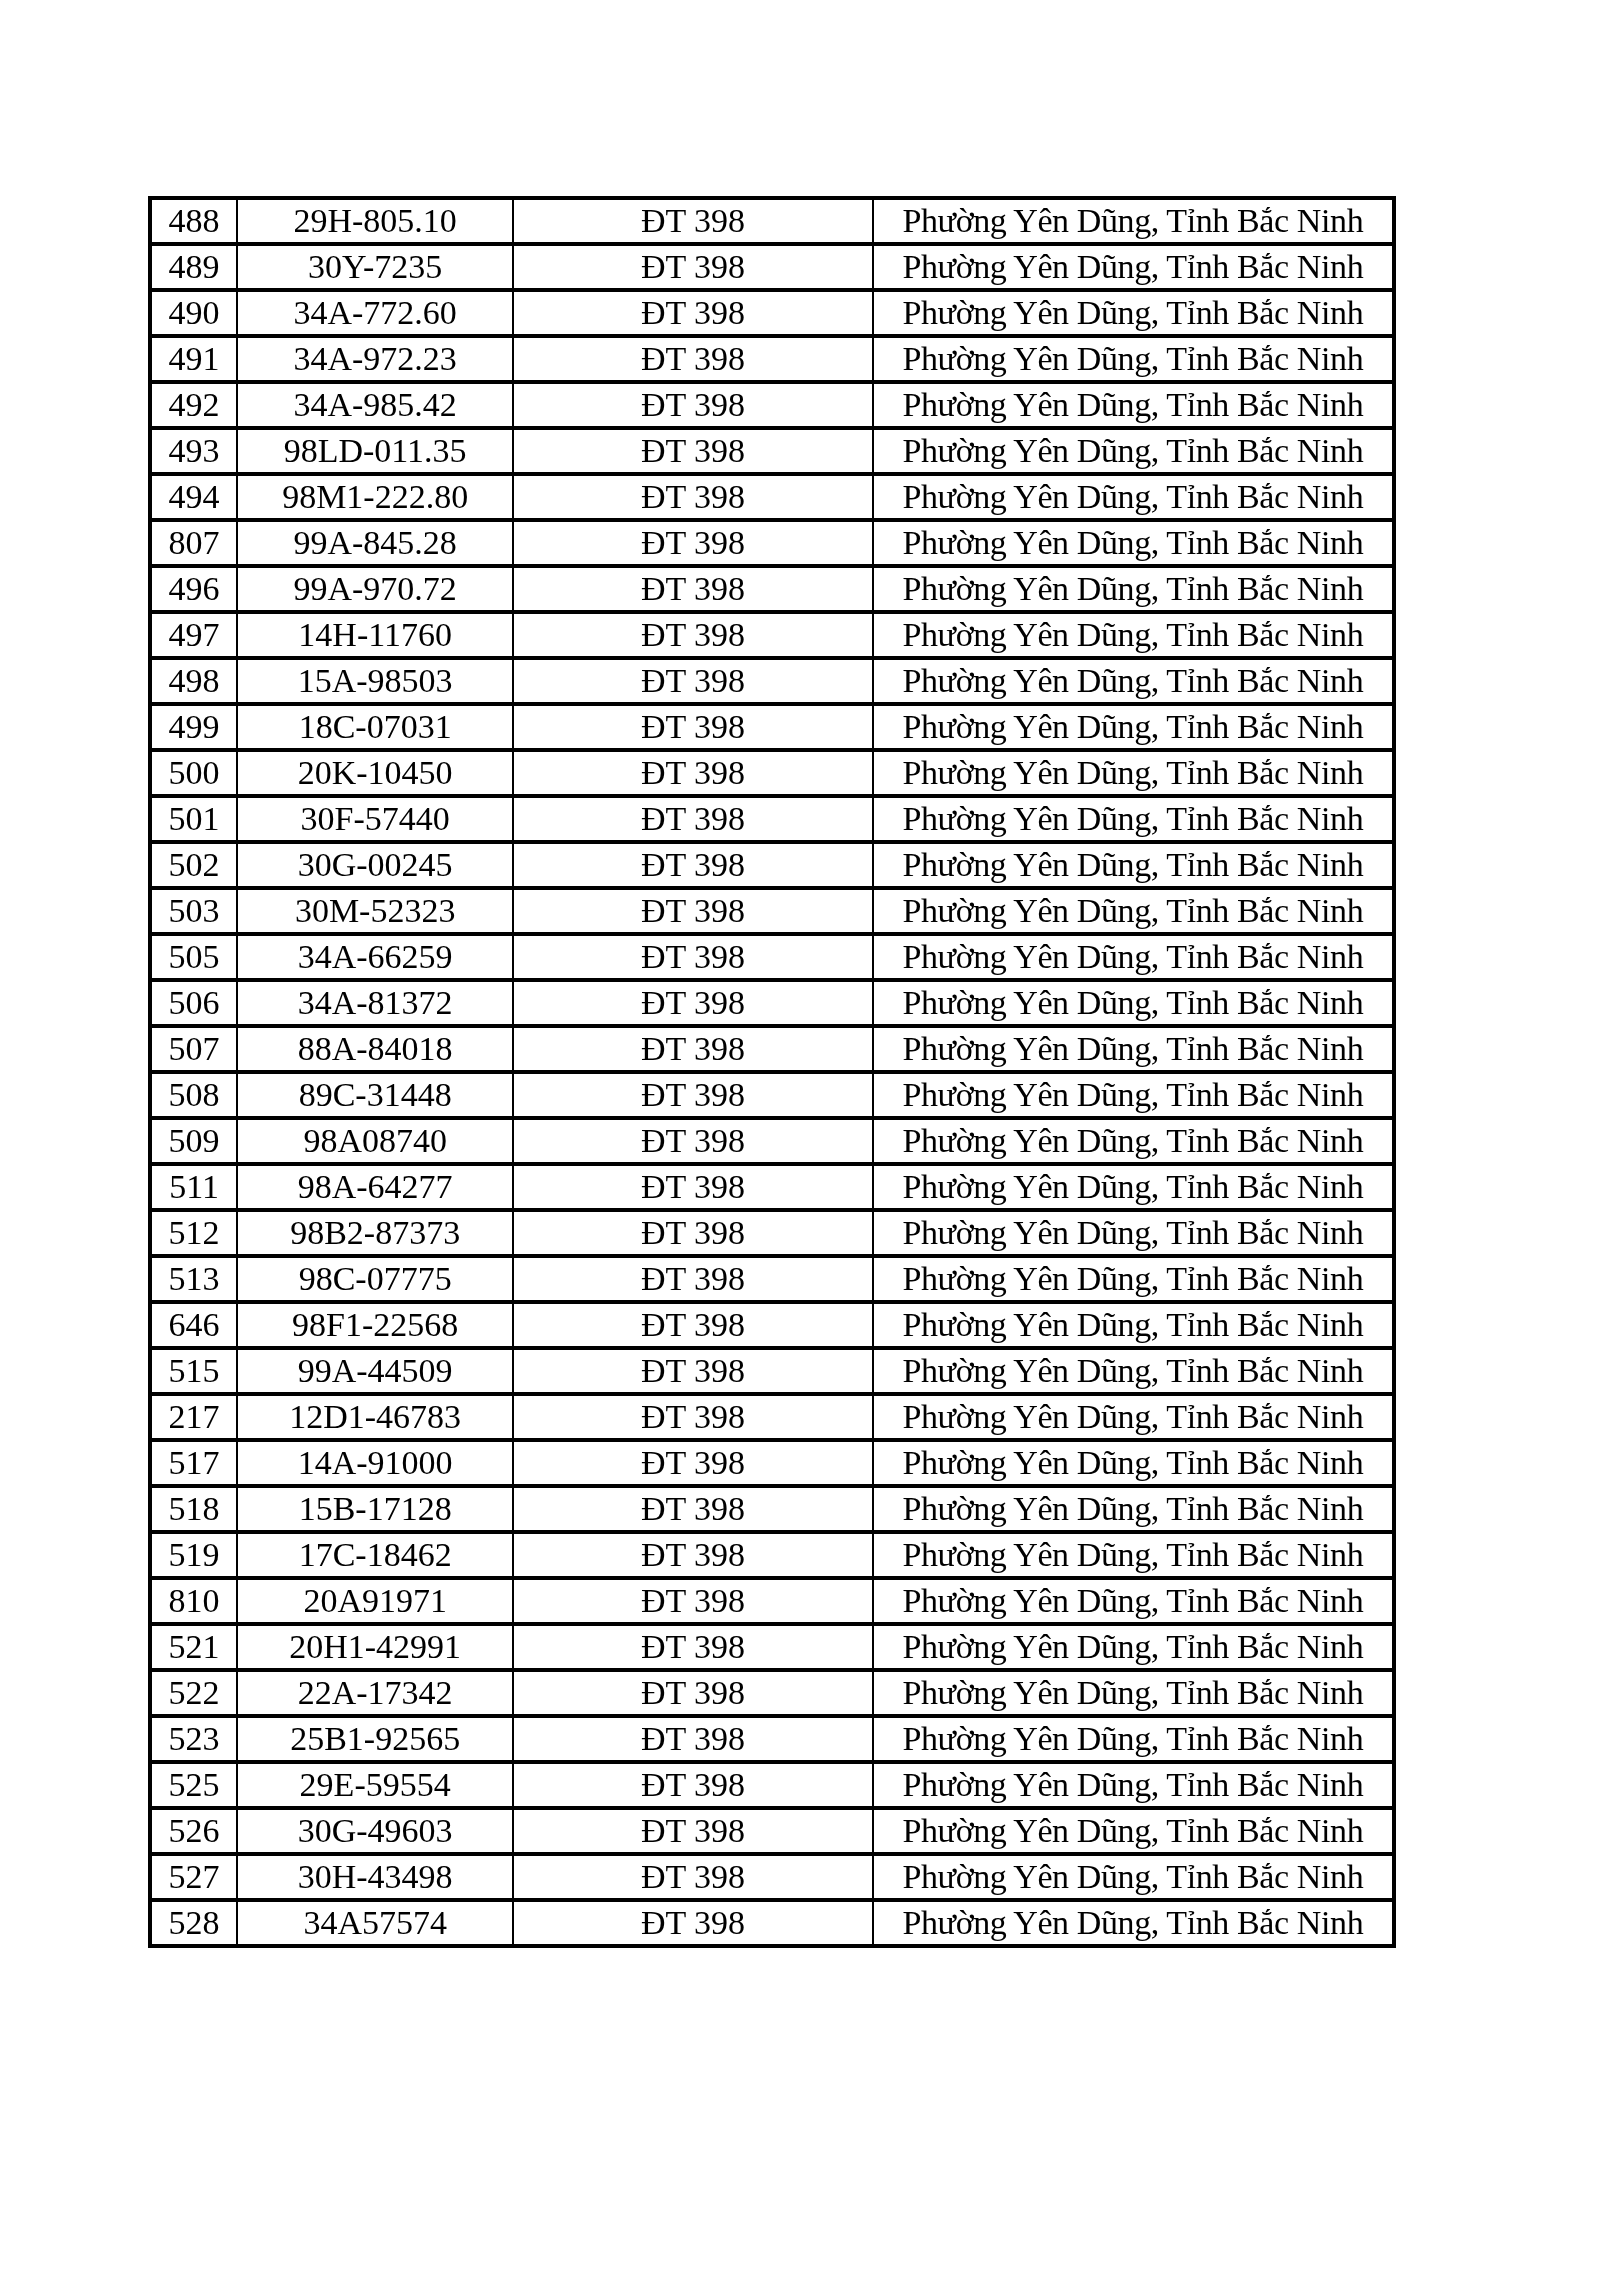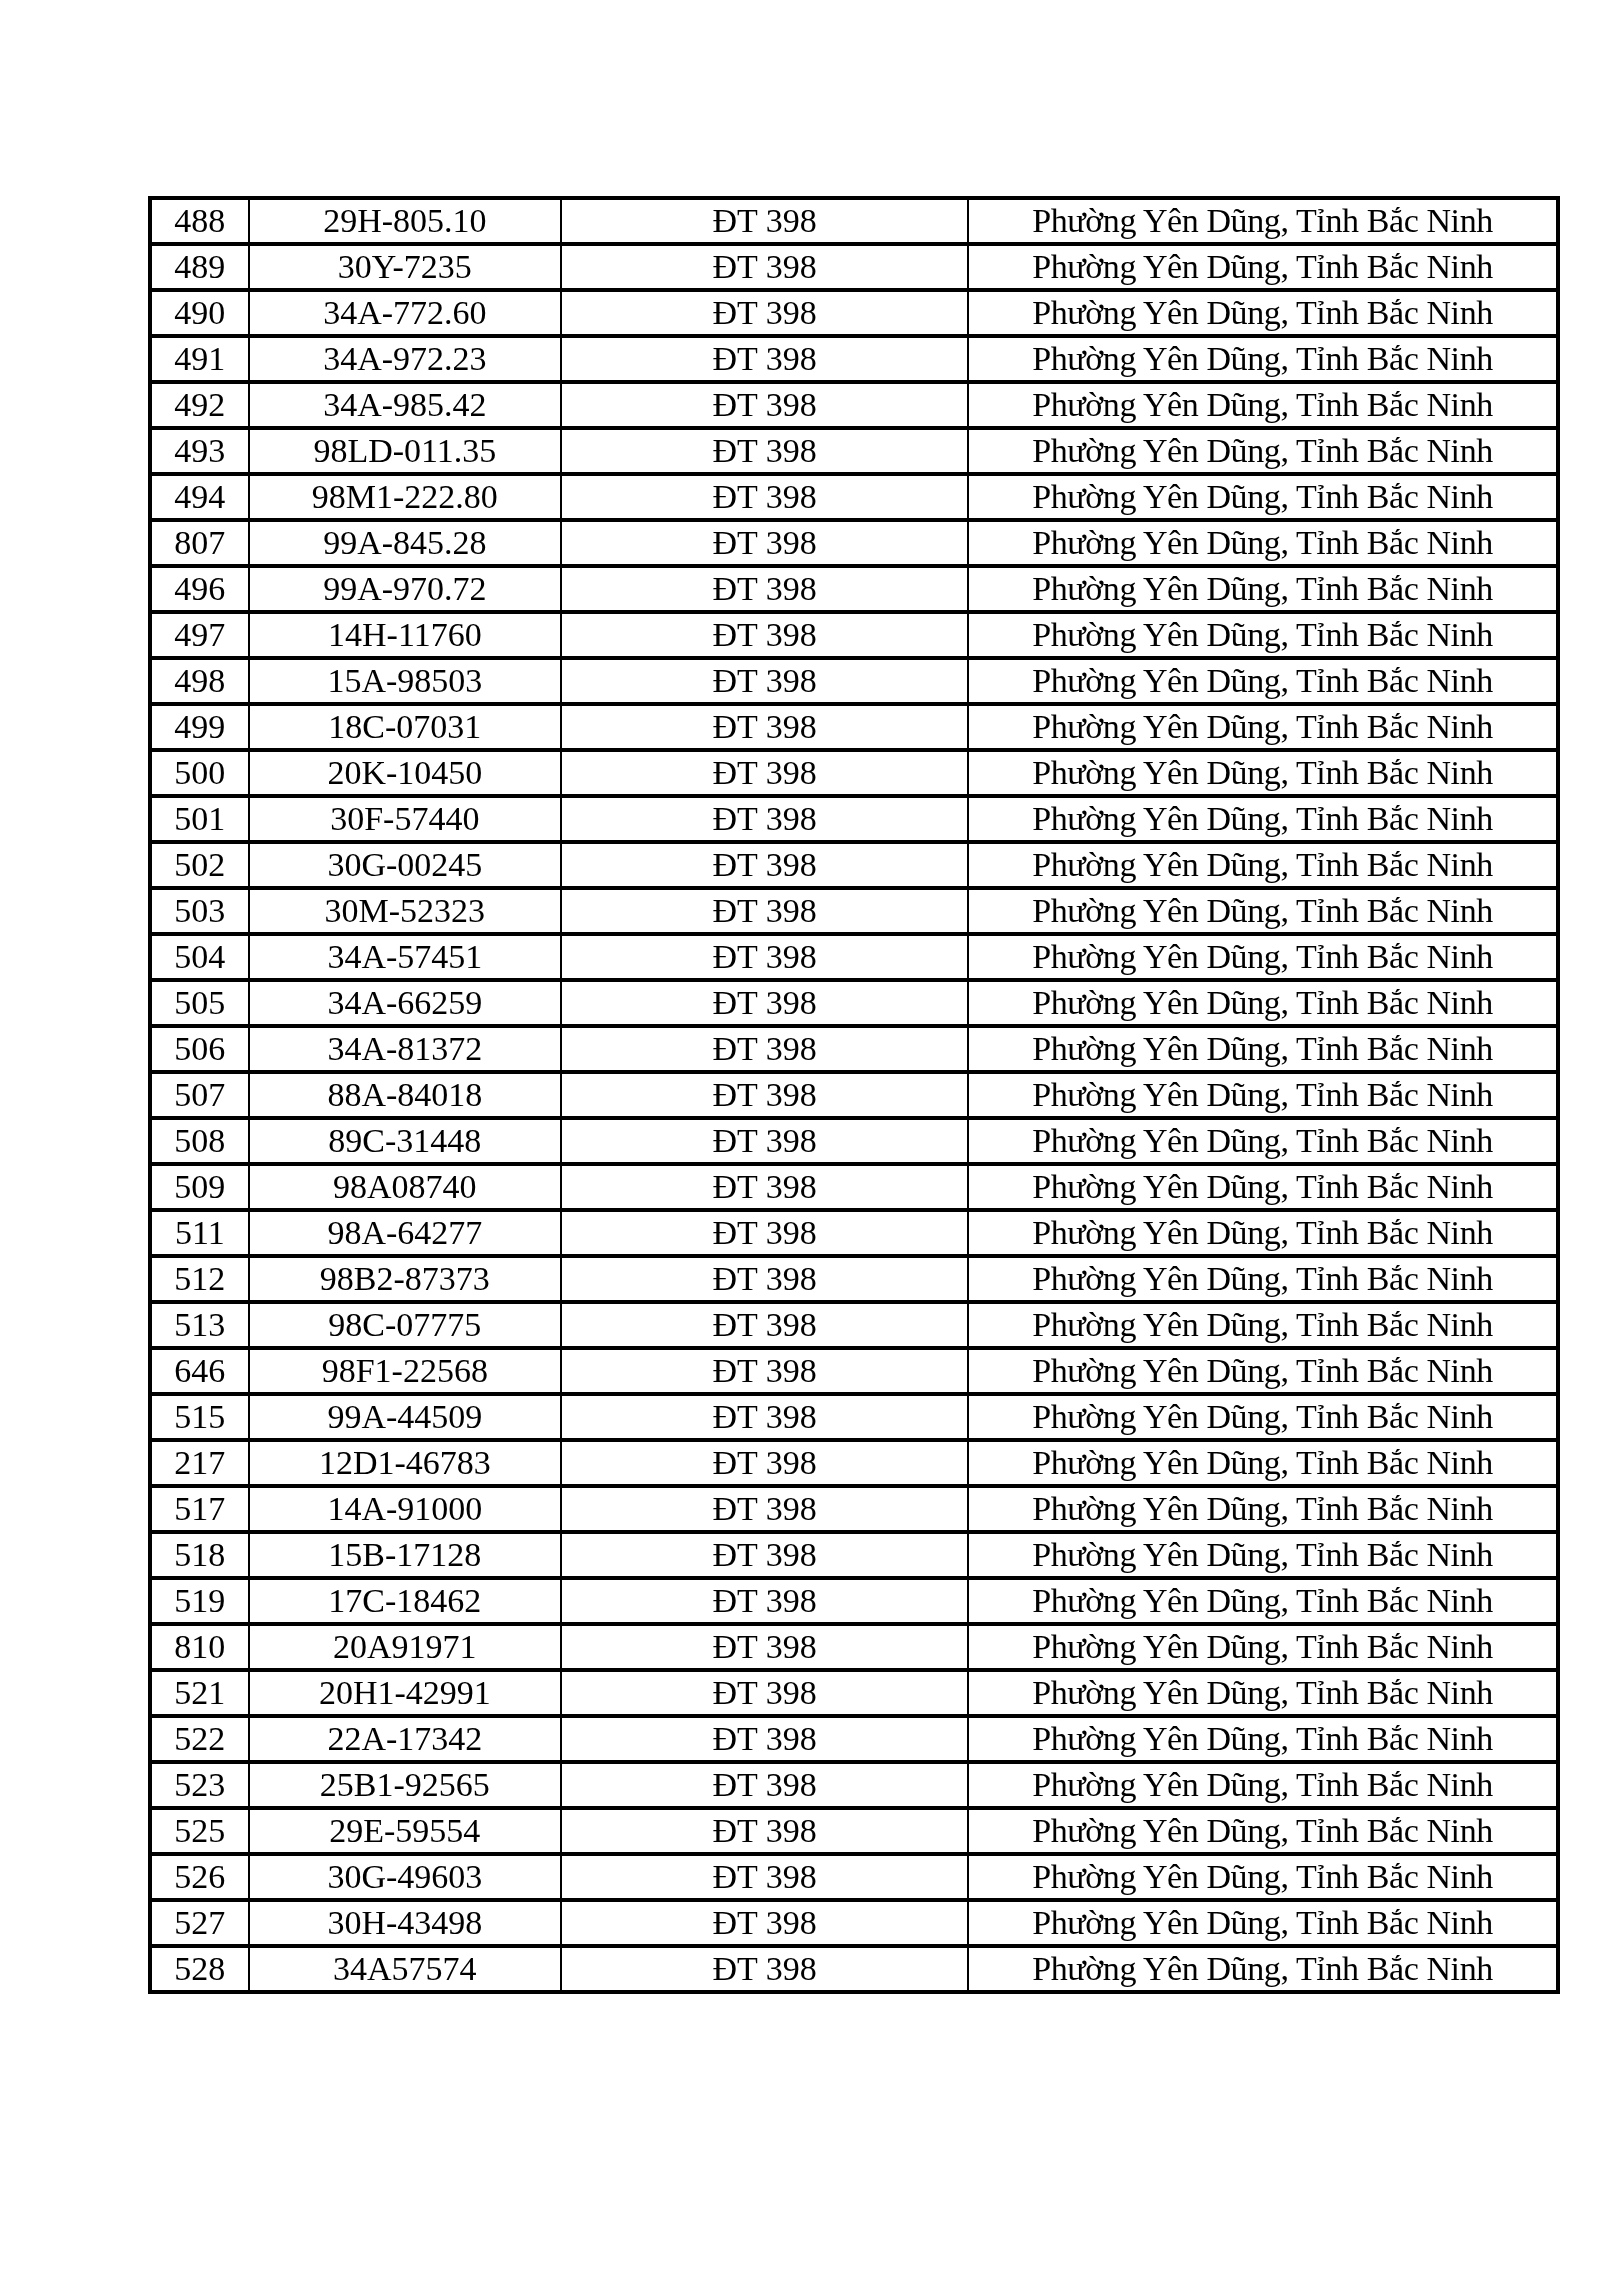--- a/index.html
+++ b/index.html
@@ -11,21 +11,21 @@
     width: 1623px;
     height: 2295px;
     position: relative;
     font-family: "Liberation Serif", "DejaVu Serif", serif;
     color: #000000;
   }
   .table-wrap {
     position: absolute;
     left: 148px;
     top: 196px;
-    width: 1412px;
+    width: 1248px;
     font-family: Liberation Serif, serif;
   }
   table.plate-table {
     width: 100%;
     border-collapse: collapse;
     table-layout: fixed;
     border: 4.9px solid #000000;
   }
   col.c-no       { width: 7.0%; }
   col.c-plate    { width: 22.2%; }
@@ -166,26 +166,20 @@
     <td class="location-cell">Phường Yên Dũng, Tỉnh Bắc Ninh</td>
   </tr>
 
   <tr>
     <td class="no-cell">503</td>
     <td class="plate-cell">30M-52323</td>
     <td class="road-cell">ĐT 398</td>
     <td class="location-cell">Phường Yên Dũng, Tỉnh Bắc Ninh</td>
   </tr>
 
-  <tr>
-    <td class="no-cell">504</td>
-    <td class="plate-cell">34A-57451</td>
-    <td class="road-cell">ĐT 398</td>
-    <td class="location-cell">Phường Yên Dũng, Tỉnh Bắc Ninh</td>
-  </tr>
 
   <tr>
     <td class="no-cell">505</td>
     <td class="plate-cell">34A-66259</td>
     <td class="road-cell">ĐT 398</td>
     <td class="location-cell">Phường Yên Dũng, Tỉnh Bắc Ninh</td>
   </tr>
 
   <tr>
     <td class="no-cell">506</td>

